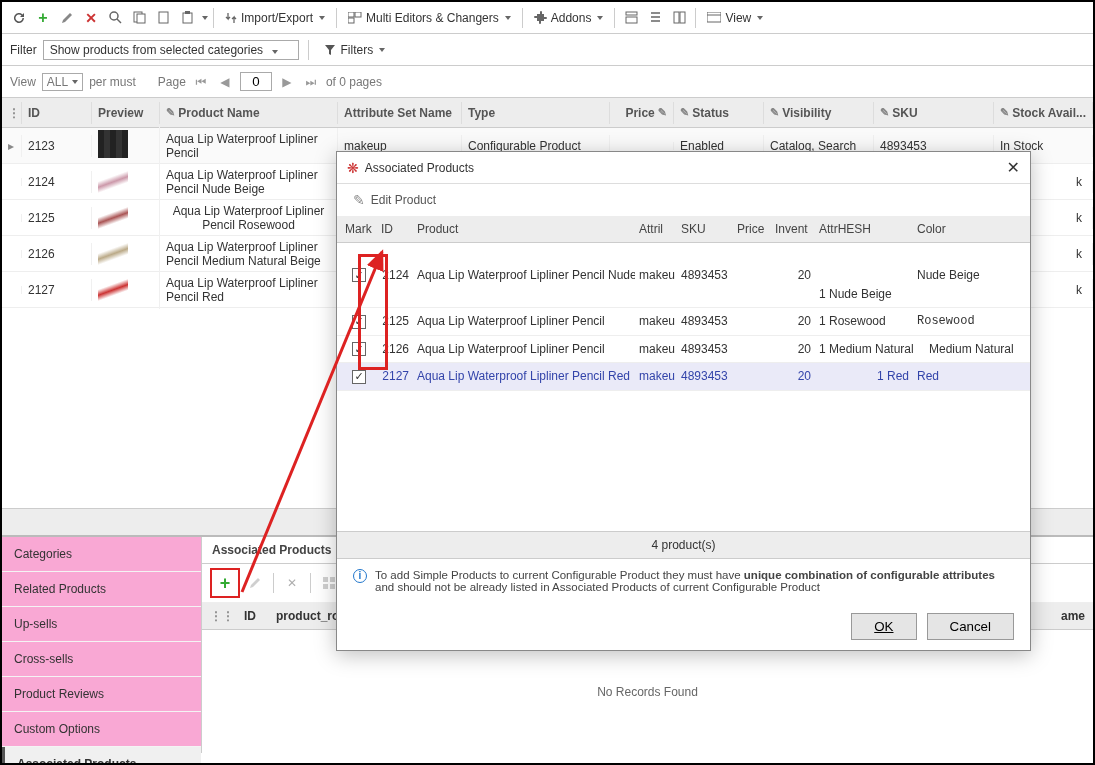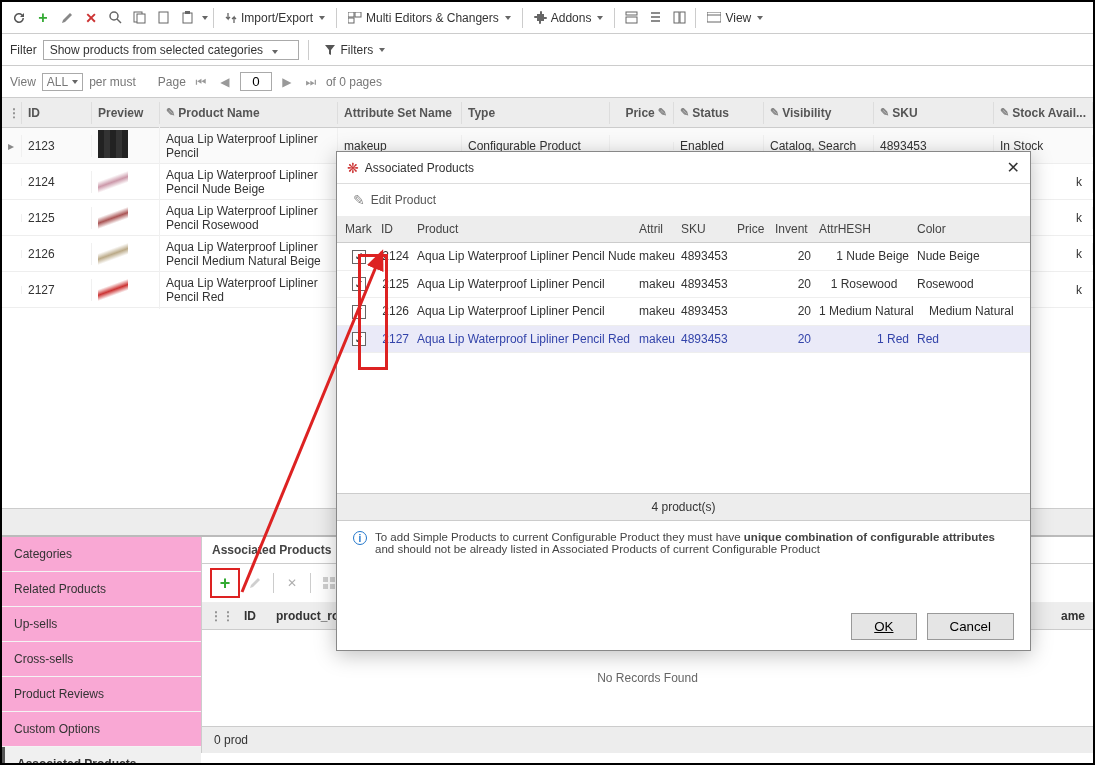--- a/index.html
+++ b/index.html
@@ -245,21 +245,21 @@
     <div class="gc" style="width:20px;"></div>
     <div class="gc" style="width:70px;">2124</div>
     <div class="gc" style="width:68px;"><span class="preview-sw" style="background:linear-gradient(160deg,#fff 40%,#c9a 55%,#fff 70%);"></span></div>
     <div class="gc" style="width:178px;">Aqua Lip Waterproof Lipliner Pencil Nude Beige</div>
     <div class="gc" style="flex:1;text-align:right;padding-right:10px;">k</div>
   </div>
   <div class="grid-row">
     <div class="gc" style="width:20px;"></div>
     <div class="gc" style="width:70px;">2125</div>
     <div class="gc" style="width:68px;"><span class="preview-sw" style="background:linear-gradient(160deg,#fff 40%,#a55 55%,#fff 70%);"></span></div>
-    <div class="gc" style="width:178px;">Aqua Lip Waterproof Lipliner Pencil Rosewood</div>
+    <div class="gc" style="width:178px;text-align:center;">Aqua Lip Waterproof Lipliner Pencil Rosewood</div>
     <div class="gc" style="flex:1;text-align:right;padding-right:10px;">k</div>
   </div>
   <div class="grid-row">
     <div class="gc" style="width:20px;"></div>
     <div class="gc" style="width:70px;">2126</div>
     <div class="gc" style="width:68px;"><span class="preview-sw" style="background:linear-gradient(160deg,#fff 40%,#ba8 55%,#fff 70%);"></span></div>
     <div class="gc" style="width:178px;">Aqua Lip Waterproof Lipliner Pencil Medium Natural Beige</div>
     <div class="gc" style="flex:1;text-align:right;padding-right:10px;">k</div>
   </div>
   <div class="grid-row">
@@ -312,21 +312,20 @@
           <span>Go to Product</span>
         </span>
     </div>
     <div class="btm-subhead">
       <span style="width:14px;color:#888;">⋮⋮</span>
       <span>ID</span>
       <span>product_row_</span>
       <span style="margin-left:auto;">ame</span>
     </div>
     <div class="btm-body">No Records Found</div>
-    <div class="btm-foot">0 prod</div>
   </div>
 </div>
 
 <div class="dialog">
   <div class="dlg-title">
     <span style="display:flex;align-items:center;gap:6px;">
         <span style="color:#c33;font-size:14px;">❋</span>
         <span style="font-weight:normal;">Associated Products</span>
       </span>
     <span style="cursor:pointer;font-size:16px;">✕</span>
@@ -348,33 +347,33 @@
   </div>
 
   <div class="dlg-row">
     <div class="dgc" style="width:36px;text-align:center;"><span class="chk">✓</span></div>
     <div class="dgc" style="width:36px;text-align:right;">2124</div>
     <div class="dgc" style="width:222px;">Aqua Lip Waterproof Lipliner Pencil Nude</div>
     <div class="dgc" style="width:42px;">makeu</div>
     <div class="dgc" style="width:56px;">4893453</div>
     <div class="dgc" style="width:38px;"></div>
     <div class="dgc" style="width:44px;text-align:right;">20</div>
-    <div class="dgc" style="width:98px;text-align:right;">1 Nude Beige</div>
+    <div class="dgc" style="width:98px;margin-top:38px;">1 Nude Beige</div>
     <div class="dgc" style="flex:1;">Nude Beige</div>
   </div>
   <div class="dlg-row">
     <div class="dgc" style="width:36px;text-align:center;"><span class="chk">✓</span></div>
     <div class="dgc" style="width:36px;text-align:right;">2125</div>
     <div class="dgc" style="width:222px;">Aqua Lip Waterproof Lipliner Pencil</div>
     <div class="dgc" style="width:42px;">makeu</div>
     <div class="dgc" style="width:56px;">4893453</div>
     <div class="dgc" style="width:38px;"></div>
     <div class="dgc" style="width:44px;text-align:right;">20</div>
-    <div class="dgc" style="width:98px;text-align:center;">1 Rosewood</div>
-    <div class="dgc" style="flex:1;">Rosewood</div>
+    <div class="dgc" style="width:98px;text-align:left;">1 Rosewood</div>
+    <div class="dgc" style="flex:1;font-family:Liberation Mono, monospace;">Rosewood</div>
   </div>
   <div class="dlg-row">
     <div class="dgc" style="width:36px;text-align:center;"><span class="chk">✓</span></div>
     <div class="dgc" style="width:36px;text-align:right;">2126</div>
     <div class="dgc" style="width:222px;">Aqua Lip Waterproof Lipliner Pencil</div>
     <div class="dgc" style="width:42px;">makeu</div>
     <div class="dgc" style="width:56px;">4893453</div>
     <div class="dgc" style="width:38px;"></div>
     <div class="dgc" style="width:44px;text-align:right;">20</div>
     <div class="dgc" style="width:98px;text-align:right;">1 Medium Natural</div>

